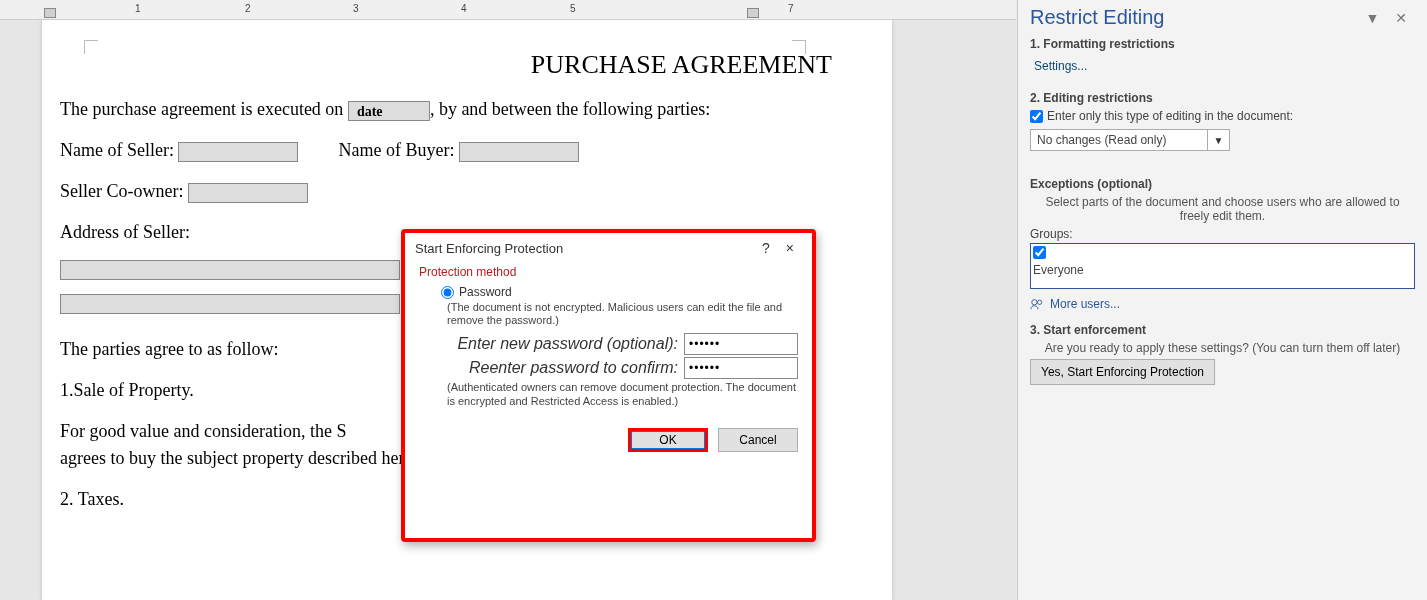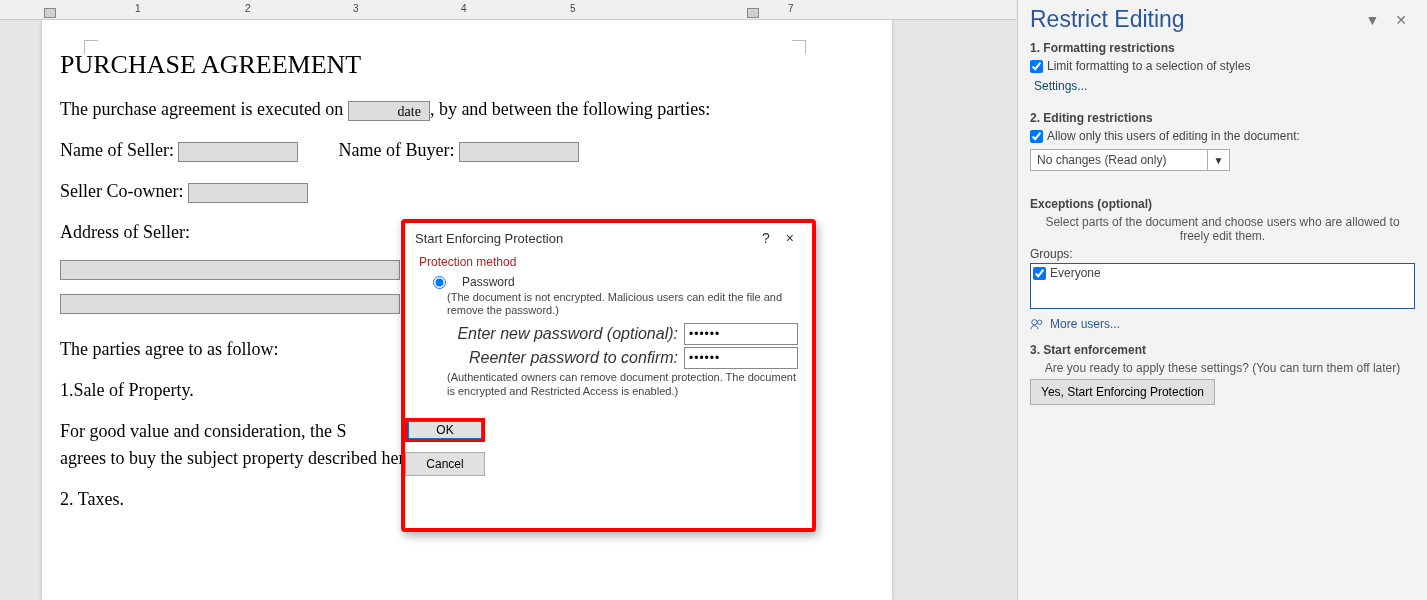--- a/index.html
+++ b/index.html
@@ -43,21 +43,21 @@
   left: 42px;
   width: 850px;
   height: 100%;
   background: #fff;
   box-shadow: 0 0 4px rgba(0,0,0,0.2);
   padding: 30px 60px 20px 18px;
 }
 .doc-title {
   font-family: "Times New Roman", serif;
   font-size: 26px;
-  text-align: left;
+  text-align: right;
   margin-bottom: 16px;
   font-weight: normal;
 }
 .doc-body {
   font-family: "Times New Roman", serif;
   font-size: 18px;
   line-height: 1.5;
   color: #000;
 }
 .doc-body p { margin-bottom: 14px; }
@@ -65,30 +65,31 @@
 .form-field {
   display: inline-block;
   background: #ddd;
   border: 1px solid #888;
   height: 20px;
   min-width: 120px;
   vertical-align: middle;
   padding: 0 8px;
   font-size: 14px;
   line-height: 20px;
-  text-align: right;
+  text-align: left;
+  font-weight: bold;
 }
 .page-margin-corner { position:absolute; width:14px; height:14px; }
 .corner-tl { top:20px; left:42px; border-top:1px solid #bbb; border-left:1px solid #bbb; }
 .corner-tr { top:20px; left:750px; border-top:1px solid #bbb; border-right:1px solid #bbb; }
 
 
 .dialog-highlight {
   position: absolute;
-  top: 219px;
+  top: 229px;
   left: 401px;
   width: 415px;
   height: 313px;
   border: 4px solid #ff0000;
   border-radius: 4px;
   background: #fff;
   box-shadow: 2px 4px 10px rgba(0,0,0,0.3);
   font-family: "Segoe UI", Tahoma, sans-serif;
   font-size: 12px;
   color: #333;
@@ -97,30 +98,30 @@
   display: flex;
   align-items: center;
   padding: 6px 10px;
   height: 30px;
 }
 .dlg-title { flex: 1; font-size: 13px; }
 .dlg-help { font-size: 14px; padding: 0 8px; cursor: default; }
 .dlg-close { font-size: 14px; padding: 0 8px; cursor: default; }
 .dlg-body { padding: 2px 14px 6px 14px; }
 .group-label { font-size: 12px; margin-bottom: 6px; color: #b91c1c; }
-.radio-row { margin-left: 14px; margin-bottom: 2px; display: flex; align-items: center; gap: 12px; }
+.radio-row { margin-left: 22px; margin-bottom: 2px; display: flex; align-items: center; gap: 1px; }
 .radio-row input { margin-right: 4px; }
 .radio-desc { margin-left: 28px; font-size: 11px; color: #444; line-height: 1.2; margin-bottom: 6px; }
 .pwd-row { display:flex; align-items:center; justify-content:flex-end; margin: 2px 0 2px 0; gap:6px; }
 .pwd-row label { font-size: 16px; font-style: italic; }
 .pwd-row input {
   width: 114px; height: 22px; border: 1px solid #888; padding: 0 4px; font-size:12px;
   letter-spacing: 1px;
 }
-.dlg-buttons { display: flex; justify-content: flex-end; gap: 10px; padding: 4px 14px 0 0; margin-top:4px;flex-direction:column; }
+.dlg-buttons { display: flex; justify-content: flex-end; gap: 10px; padding: 4px 14px 0 0; margin-top:4px; }
 .dlg-btn {
   width: 80px; height: 24px;
   background: #e1e1e1;
   border: 1px solid #adadad;
   font-size: 12px;
   cursor: default;
 }
 .dlg-btn.primary-highlight {
   border: 3px solid #ff0000;
   outline: 1px solid #0078d7;
@@ -140,21 +141,21 @@
   font-size: 12px;
   color: #444;
 }
 .panel-header {
   display: flex; align-items: center; margin-bottom: 8px;
 }
 .panel-title {
   flex: 1;
   color: #2b579a;
   font-family: "Segoe UI Light","Segoe UI",sans-serif;
-  font-size: 23px;
+  font-size: 20px;
   font-weight: 300;
 }
 .panel-ctrl { color: #777; font-size: 14px; padding: 0 8px; cursor: default; }
 .panel-section-head { font-weight:600; color:#444; margin: 8px 0 4px 0; }
 .panel-check-row { display:flex; align-items:center; gap:4px; margin-bottom:2px; }
 .panel-link { color: #0c4a6e; cursor: default; margin: 4px 0 10px 4px; display: inline-block; }
 .panel-select {
   display:flex; margin-top:6px;
 }
 .panel-select-val {
@@ -162,21 +163,21 @@
 }
 .panel-select-btn {
   width: 22px; border:1px solid #ababab; border-left:none; background:#fff;
   display:flex; align-items:center; justify-content:center; font-size:10px; color:#333;
 }
 .panel-desc { font-size:12px; color:#555; margin:4px 0;text-align:center; }
 .panel-groups-label { font-size:12px; color:#444; margin-top:4px; }
 .panel-group-box {
   border:1px solid #2b579a; background:#fff; padding:2px; margin-top:2px; height:46px;
 }
-.panel-group-box .row { display:flex; align-items:center; gap:4px; }
+.panel-group-box .row { display:flex; align-items:flex-start; gap:4px;flex-direction:column; }
 .panel-users-row { display:flex; align-items:center; gap:6px; margin:8px 0 12px 0; color:#2b579a; }
 .users-icon { width:14px; height:12px; display:inline-block; }
 .panel-enforce-btn {
   border:1px solid #adadad; background:#e1e1e1; padding:5px 10px; font-size:12px; cursor:default;
 }
 </style>
 </head>
 <body>
 
 <div class="ruler">
@@ -258,30 +259,26 @@
 </div>
 
 <div class="side-panel">
   <div class="panel-header">
     <span class="panel-title">Restrict Editing</span>
     <span class="panel-ctrl">▼</span>
     <span class="panel-ctrl">✕</span>
   </div>
 
   <div class="panel-section-head">1. Formatting restrictions</div>
-  <div class="panel-check-row">
-    <input type="checkbox" checked="" style="">
-    <span>Limit formatting to a selection of styles</span>
-  </div>
   <span class="panel-link">Settings...</span>
 
   <div class="panel-section-head">2. Editing restrictions</div>
   <div class="panel-check-row">
     <input type="checkbox" checked="" style="">
-    <span>Allow only this users of editing in the document:</span>
+    <span>Enter only this type of editing in the document:</span>
   </div>
   <div class="panel-select" style="width:200px">
     <div class="panel-select-val">No changes (Read only)</div>
     <div class="panel-select-btn">
       <span>▼</span>
     </div>
   </div>
 
   <div style="height:18px"></div>
   <div class="panel-section-head">Exceptions (optional)</div>

